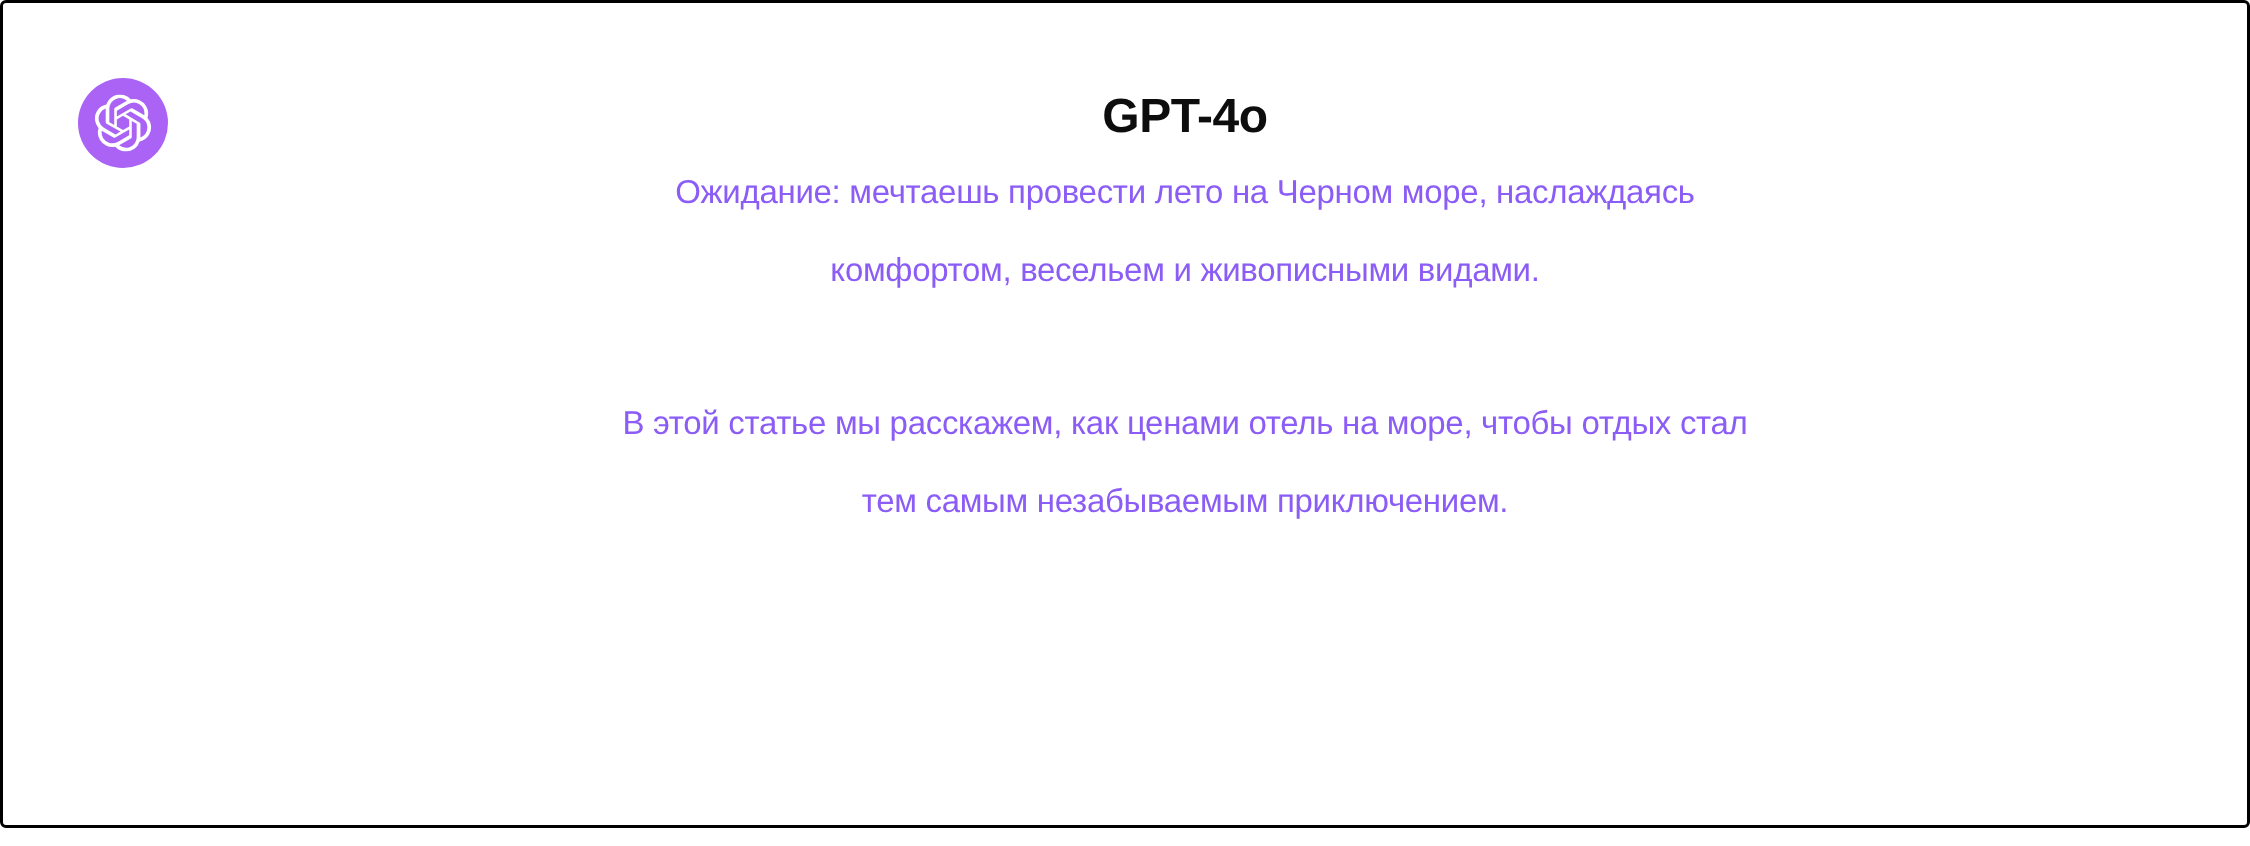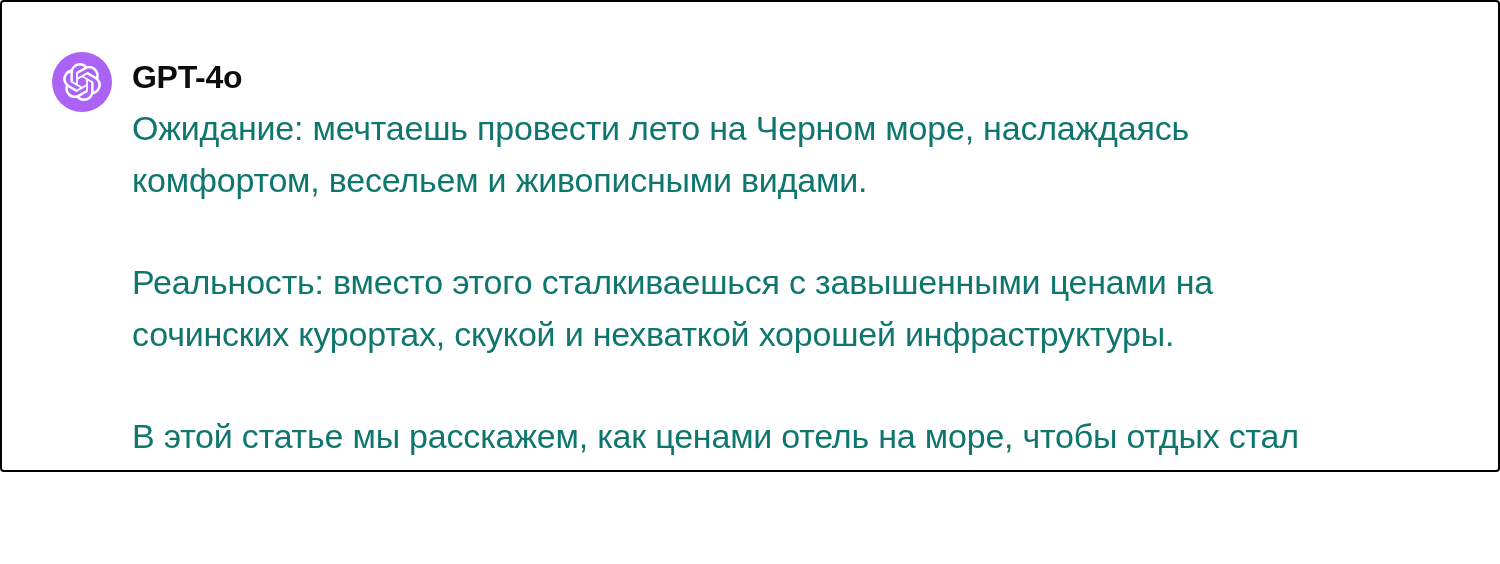--- a/index.html
+++ b/index.html
@@ -3,26 +3,27 @@
 <meta charset="utf-8">
 <style>
   html, body {
     margin: 0;
     padding: 0;
     background: #ffffff;
     font-family: "Liberation Sans", sans-serif;
   }
   .card {
     width: 1500px;
-    height: 472px;
+    height: 552px;
     box-sizing: border-box;
     background: #ffffff;
     border: 2px solid #000000;
     border-radius: 4px;
     overflow: hidden;
+    text-align: center;
   }
   .message-row {
     display: flex;
     align-items: flex-start;
     padding: 50px 50px 0 50px;
     gap: 20px;
   }
   .avatar {
     flex: 0 0 60px;
     width: 60px;
@@ -44,23 +45,23 @@
   }
   .model-name {
     font-size: 32px;
     font-weight: 700;
     line-height: 50px;
     color: #0d0d0d;
     letter-spacing: -0.3px;
     margin: 0;
   }
   .para {
-    font-size: 34px;
+    font-size: 22px;
     line-height: 52px;
-    color: #0f766e;
+    color: #8b5cf6;
     letter-spacing: -0.2px;
     white-space: pre-line;
     margin: 0 0 50px 0;
   }
   .para:last-child { margin-bottom: 0; }
 </style>
 </head>
 <body>
 
 <div class="card">
@@ -71,21 +72,19 @@
         <path fill="#ffffff" d="M22.2819 9.8211a5.9847 5.9847 0 0 0-.5157-4.9108 6.0462 6.0462 0 0 0-6.5098-2.9A6.0651 6.0651 0 0 0 4.9807 4.1818a5.9847 5.9847 0 0 0-3.9977 2.9 6.0462 6.0462 0 0 0 .7427 7.0966 5.98 5.98 0 0 0 .511 4.9107 6.051 6.051 0 0 0 6.5146 2.9001A5.9847 5.9847 0 0 0 13.2599 24a6.0557 6.0557 0 0 0 5.7718-4.2058 5.9894 5.9894 0 0 0 3.9977-2.9001 6.0557 6.0557 0 0 0-.7475-7.073zm-9.022 12.6081a4.4755 4.4755 0 0 1-2.8764-1.0408l.1419-.0804 4.7783-2.7582a.7948.7948 0 0 0 .3927-.6813v-6.7369l2.02 1.1686a.071.071 0 0 1 .038.052v5.5826a4.504 4.504 0 0 1-4.4945 4.4944zm-9.6607-4.1254a4.4708 4.4708 0 0 1-.5346-3.0137l.142.0852 4.783 2.7582a.7712.7712 0 0 0 .7806 0l5.8428-3.3685v2.3324a.0804.0804 0 0 1-.0332.0615L9.74 19.9502a4.4992 4.4992 0 0 1-6.1408-1.6464zM2.3408 7.8956a4.485 4.485 0 0 1 2.3655-1.9728V11.6a.7664.7664 0 0 0 .3879.6765l5.8144 3.3543-2.0201 1.1685a.0757.0757 0 0 1-.071 0l-4.8303-2.7865A4.504 4.504 0 0 1 2.3408 7.8956zm16.5963 3.8558L13.1038 8.364 15.1192 7.2a.0757.0757 0 0 1 .071 0l4.8303 2.7913a4.4944 4.4944 0 0 1-.6765 8.1042v-5.6772a.79.79 0 0 0-.407-.667zm2.0107-3.0231l-.142-.0852-4.7735-2.7818a.7759.7759 0 0 0-.7854 0L9.409 9.2297V6.8974a.0662.0662 0 0 1 .0284-.0615l4.8303-2.7866a4.4992 4.4992 0 0 1 6.6802 4.66zM8.3065 12.863l-2.02-1.1638a.0804.0804 0 0 1-.038-.0567V6.0742a4.4992 4.4992 0 0 1 7.3757-3.4537l-.142.0805L8.704 5.459a.7948.7948 0 0 0-.3927.6813zm1.0976-2.3654l2.602-1.4998 2.6069 1.4998v2.9994l-2.5974 1.4997-2.6067-1.4997z"></path>
       </svg>
     </div>
 
     <div class="content">
       <div class="model-name">GPT-4o</div>
 
       <p class="para">Ожидание: мечтаешь провести лето на Черном море, наслаждаясь
 комфортом, весельем и живописными видами.</p>
 
-      <p class="para">Реальность: вместо этого сталкиваешься с завышенными ценами на
-сочинских курортах, скукой и нехваткой хорошей инфраструктуры.</p>
 
       <p class="para">В этой статье мы расскажем, как ценами отель на море, чтобы отдых стал
 тем самым незабываемым приключением.</p>
     </div>
 
   </div>
 </div>
 
 </body></html>

